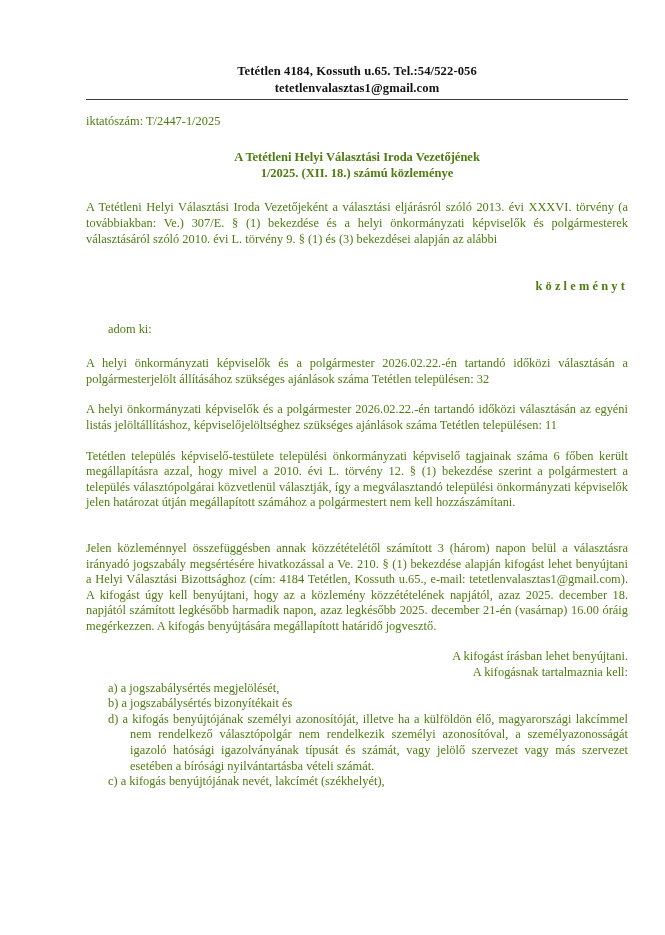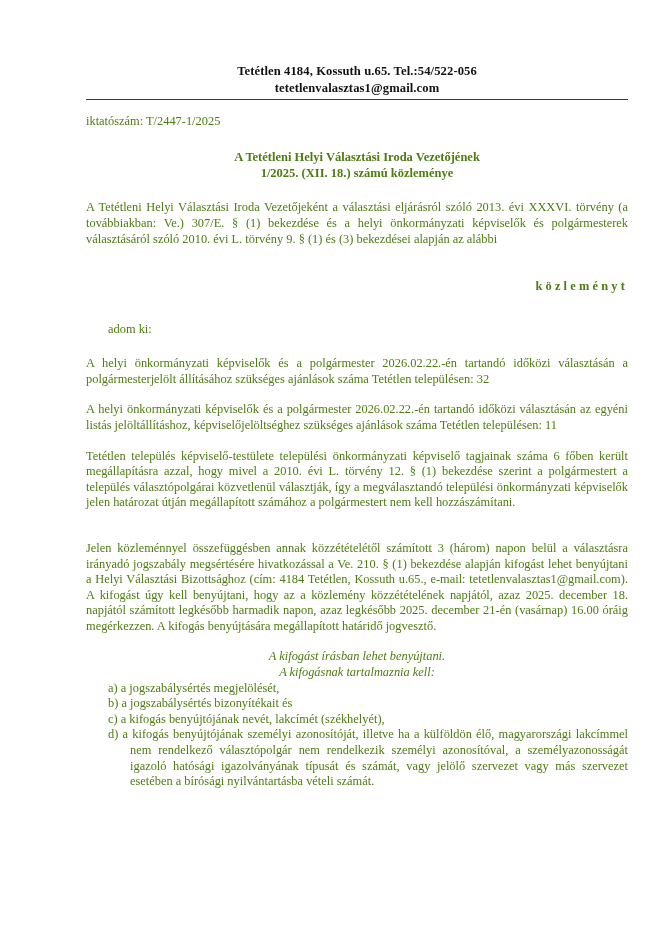--- a/index.html
+++ b/index.html
@@ -85,21 +85,21 @@
     margin: 0;
     text-align: justify;
     padding-left: 22px;
     text-indent: 0;
   }
   .list-line .hang {
     display: block;
     padding-left: 22px;
     text-indent: -22px;
   }
-  .plain-line { margin: 0; text-align: center; font-style: italic; }
+  .plain-line { margin: 0; text-align: right; }
 </style>
 </head>
 <body>
 
 <div class="page">
   <div class="sheet">
 
     <div class="doc-header">
       <div class="hdr-line">Tetétlen 4184, Kossuth u.65. Tel.:54/522-056</div>
       <div class="hdr-line">tetetlenvalasztas1@gmail.com</div>
@@ -150,22 +150,22 @@
 
       <p class="plain-line">A kifogást írásban lehet benyújtani.</p>
       <p class="plain-line">A kifogásnak tartalmaznia kell:</p>
 
       <p class="list-line">
           <span class="hang">a) a jogszabálysértés megjelölését,</span>
         </p>
       <p class="list-line">
           <span class="hang">b) a jogszabálysértés bizonyítékait és</span>
         </p>
+      <p class="list-line" style="text-align:justify">
+          <span class="hang">d) a kifogás benyújtójának személyi azonosítóját, illetve ha a külföldön élő, magyarországi lakcímmel nem rendelkező választópolgár nem rendelkezik személyi azonosítóval, a személyazonosságát igazoló hatósági igazolványának típusát és számát, vagy jelölő szervezet vagy más szervezet esetében a bírósági nyilvántartásba vételi számát.</span>
+        </p>
       <p class="list-line">
           <span class="hang">c) a kifogás benyújtójának nevét, lakcímét (székhelyét),</span>
-        </p>
-      <p class="list-line" style="text-align:justify">
-          <span class="hang">d) a kifogás benyújtójának személyi azonosítóját, illetve ha a külföldön élő, magyarországi lakcímmel nem rendelkező választópolgár nem rendelkezik személyi azonosítóval, a személyazonosságát igazoló hatósági igazolványának típusát és számát, vagy jelölő szervezet vagy más szervezet esetében a bírósági nyilvántartásba vételi számát.</span>
         </p>
 
     </div>
   </div>
 </div>
 
 </body></html>

